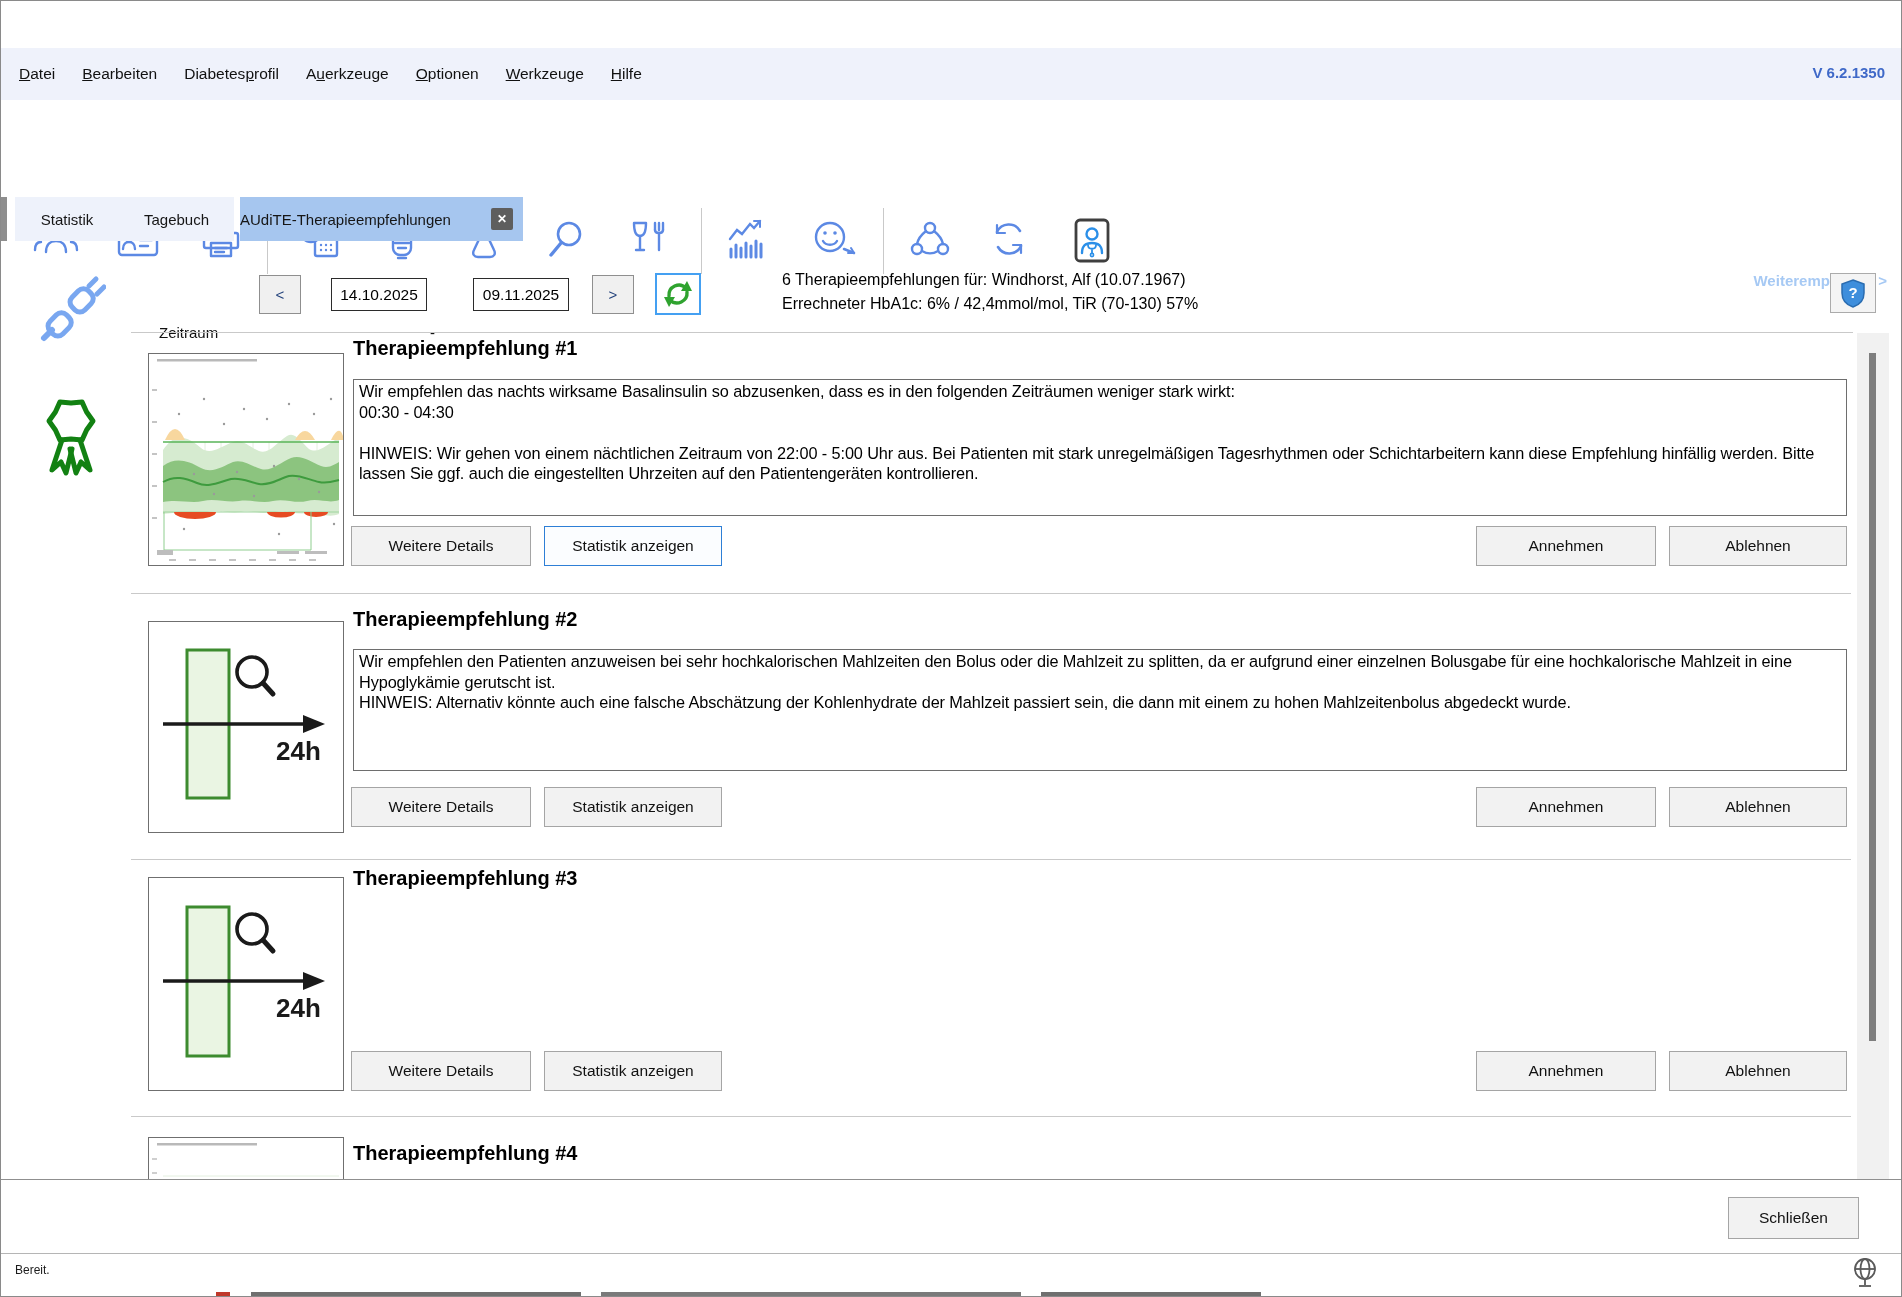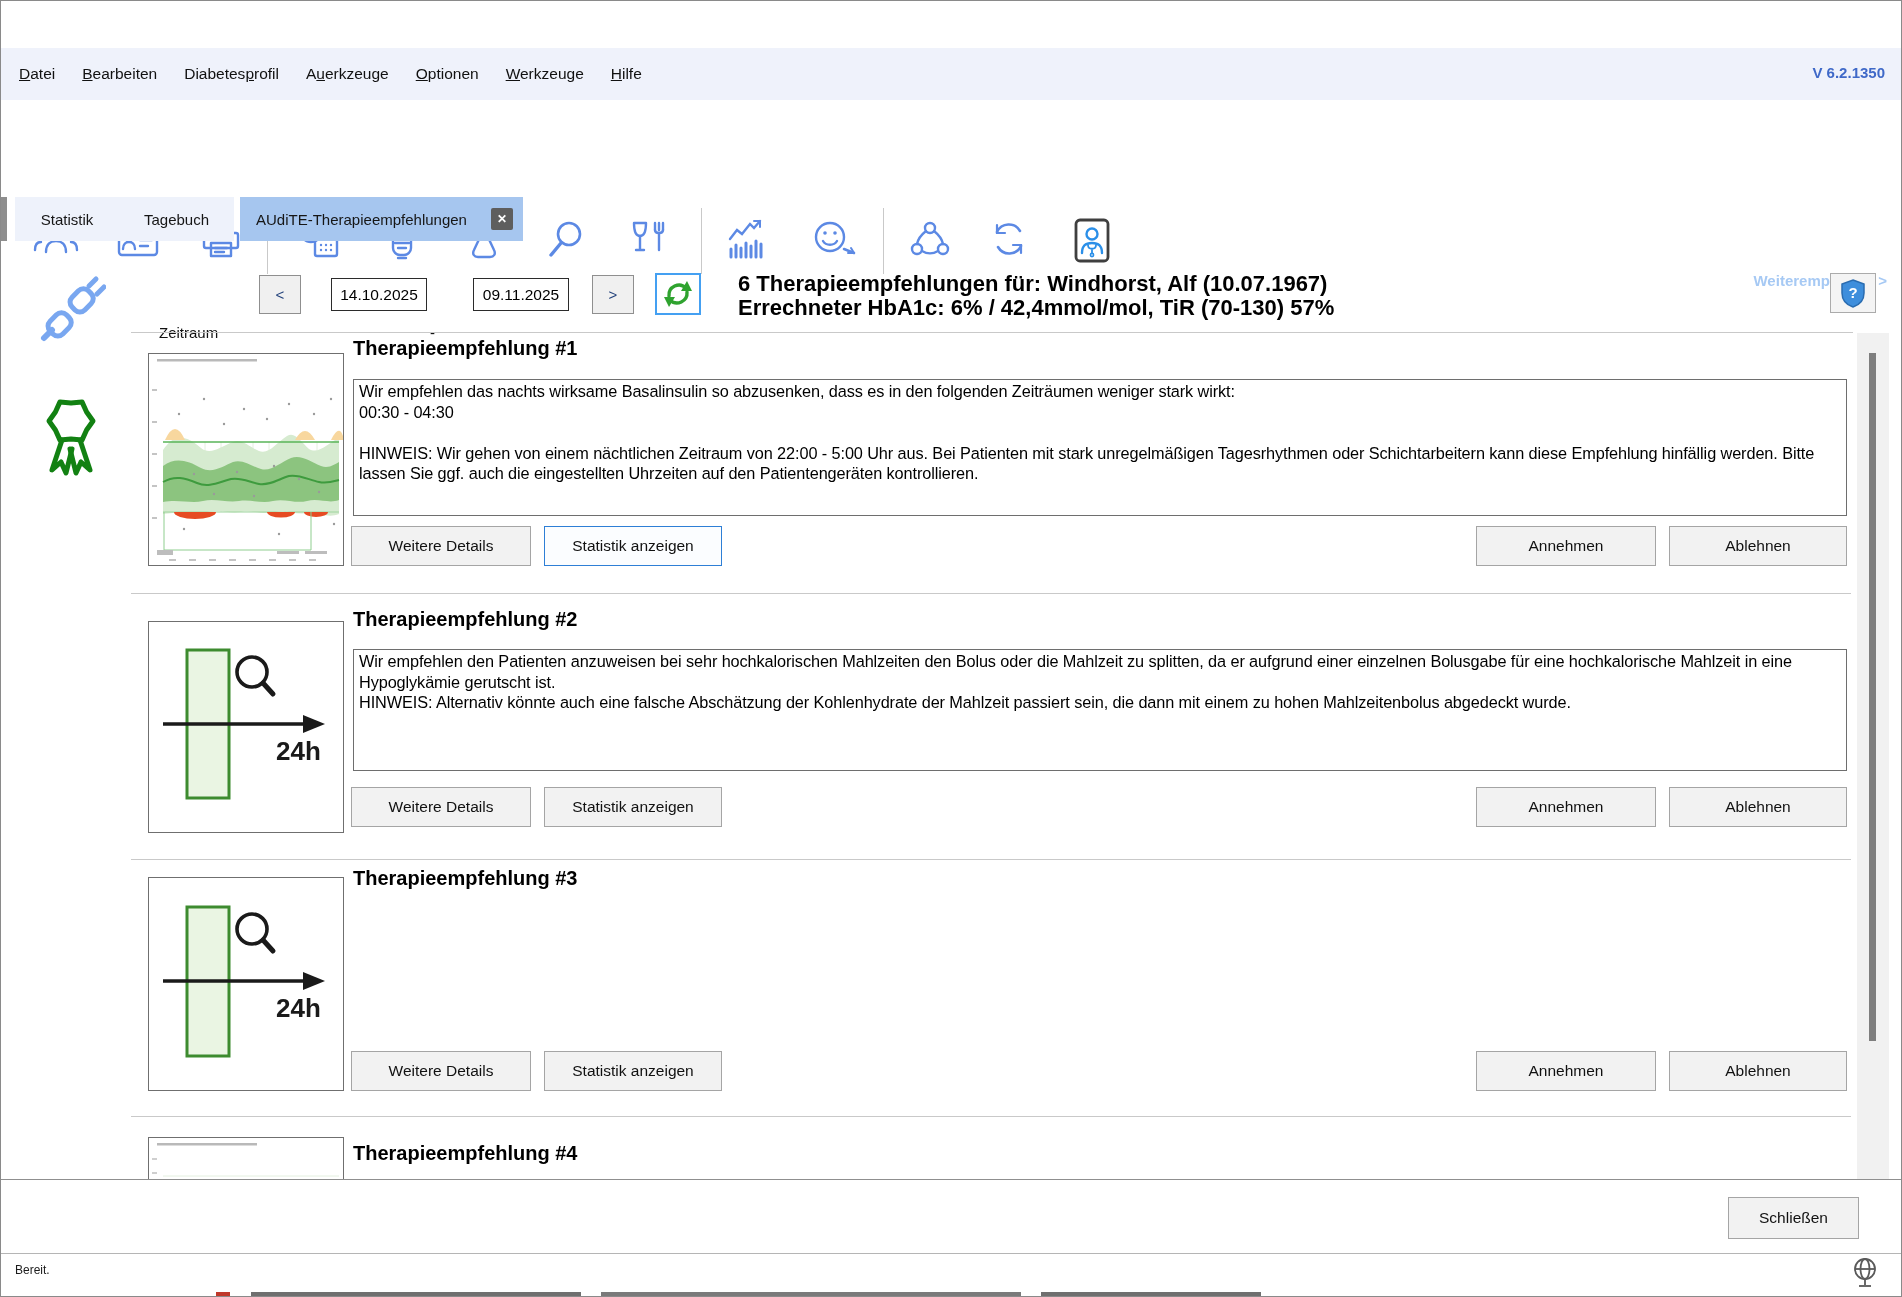--- a/index.html
+++ b/index.html
@@ -38,21 +38,21 @@
   .tab.active{background:#a6c6ef;}
   .tabclose{position:absolute;width:22px;height:22px;background:#5e5e5e;border-radius:2px;color:#fff;font-size:12px;font-weight:bold;display:flex;align-items:center;justify-content:center;line-height:1;}
   .edge-sliver{position:absolute;left:0;top:196px;width:6px;height:44px;background:#8e8e8e;}
 
   
   .lbl{position:absolute;font-size:15px;color:#111;margin-top:40px;}
   .navbtn{position:absolute;width:42px;height:39px;background:#f0f0f0;border:1px solid #8f8f8f;font-size:15px;color:#24437c;display:flex;align-items:center;justify-content:center;}
   .datebox{position:absolute;width:96px;height:33px;border:1px solid #2b2b2b;background:#fff;font-size:15.5px;color:#000;padding:0 4px;text-align:center;}
   .refreshbtn{position:absolute;width:46px;height:42px;background:#fff;border:2px solid #44a0f2;display:flex;align-items:center;justify-content:center;}
   .helpbtn{position:absolute;width:46px;height:40px;background:#f4f4f4;border:1px solid #ababab;display:flex;align-items:center;justify-content:center;}
-  .phead{position:absolute;font-size:22px;font-weight:bold;color:#000;white-space:nowrap;}
+  .phead{position:absolute;font-size:16px;font-weight:normal;color:#000;white-space:nowrap;margin-left:44px;}
 
   .hsep{position:absolute;height:1px;background:#c9c9c9;}
 
   
   .thumbbox{position:absolute;width:196px;border:1px solid #6f6f6f;background:#fff;overflow:hidden;}
   .cardtitle{position:absolute;font-size:20px;font-weight:bold;color:#000;white-space:nowrap;}
   .cardtext{position:absolute;border:1px solid #6e6e6e;background:#fff;font-size:16.3px;line-height:20.5px;color:#000;padding:1px 5px;white-space:pre-line;overflow:hidden;letter-spacing:-0.1px;}
   .btn{position:absolute;height:40px;background:#f2f2f2;border:1px solid #a5a5a5;font-size:15.5px;color:#111;display:flex;align-items:center;justify-content:center;}
   .btn.focus{border:1.6px solid #2e7fd6;background:#fbfdff;}
 
@@ -206,21 +206,21 @@
     <div class="recommend">Weiterempfehlen &gt;</div>
   </div>
 
   <div class="edge-sliver"></div>
   <div class="tab inactive" style="left:14px;width:104px">
     <span>Statistik</span>
   </div>
   <div class="tab inactive" style="left:118px;width:115px">
     <span>Tagebuch</span>
   </div>
-  <div class="tab active" style="left:239px;width:283px;justify-content:flex-start;padding-left:16px">
+  <div class="tab active" style="left:239px;width:283px;justify-content:flex-start;">
     <span>AUdiTE-Therapieempfehlungen</span>
     <span class="tabclose" style="right:10px;position:absolute">✕</span>
   </div>
 
   <div style="position:absolute;left:35px;top:268px">
     <svg width="70" height="78" fill="none" stroke="#79a7f0" stroke-width="6" stroke-linecap="round">
       <path d="M8,69 L16,61"></path>
       <rect x="15" y="44" width="18" height="23" rx="7" transform="rotate(45 24 55)" stroke-width="5"></rect>
       <rect x="37" y="20" width="18" height="23" rx="7" transform="rotate(45 46 31)" stroke-width="5"></rect>
       <path d="M53,17 L60,10" stroke-width="5"></path>

